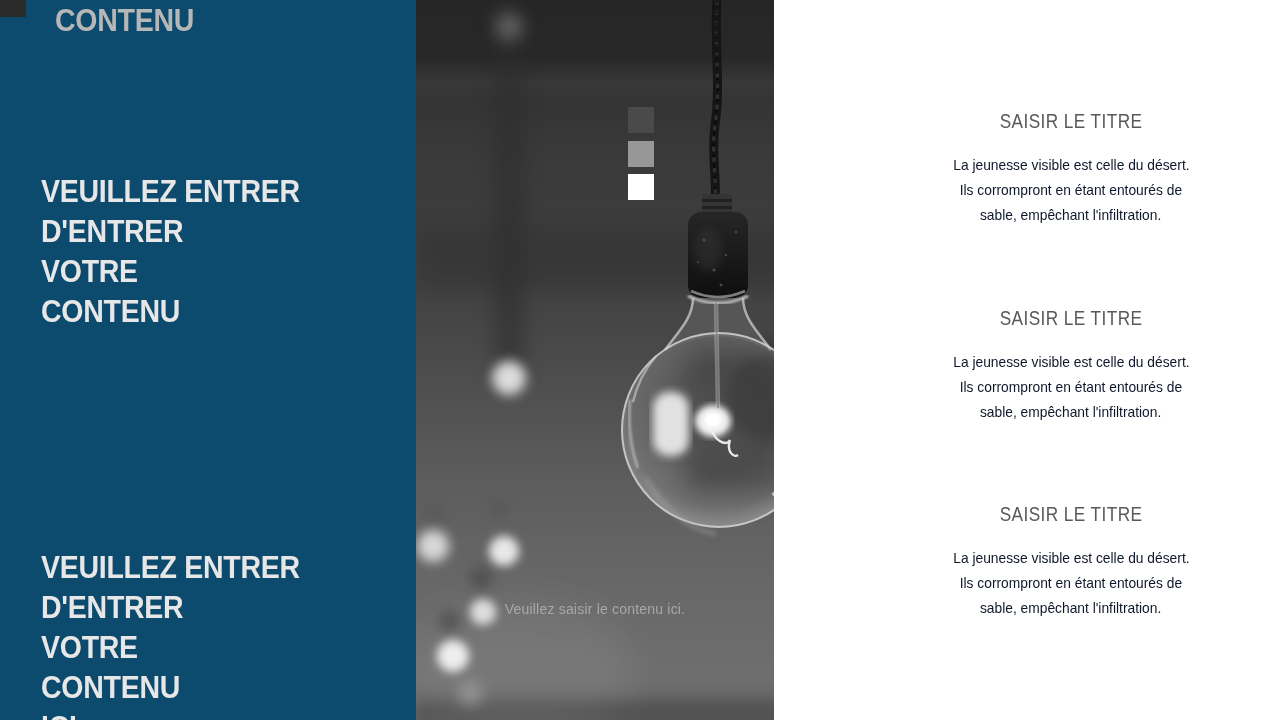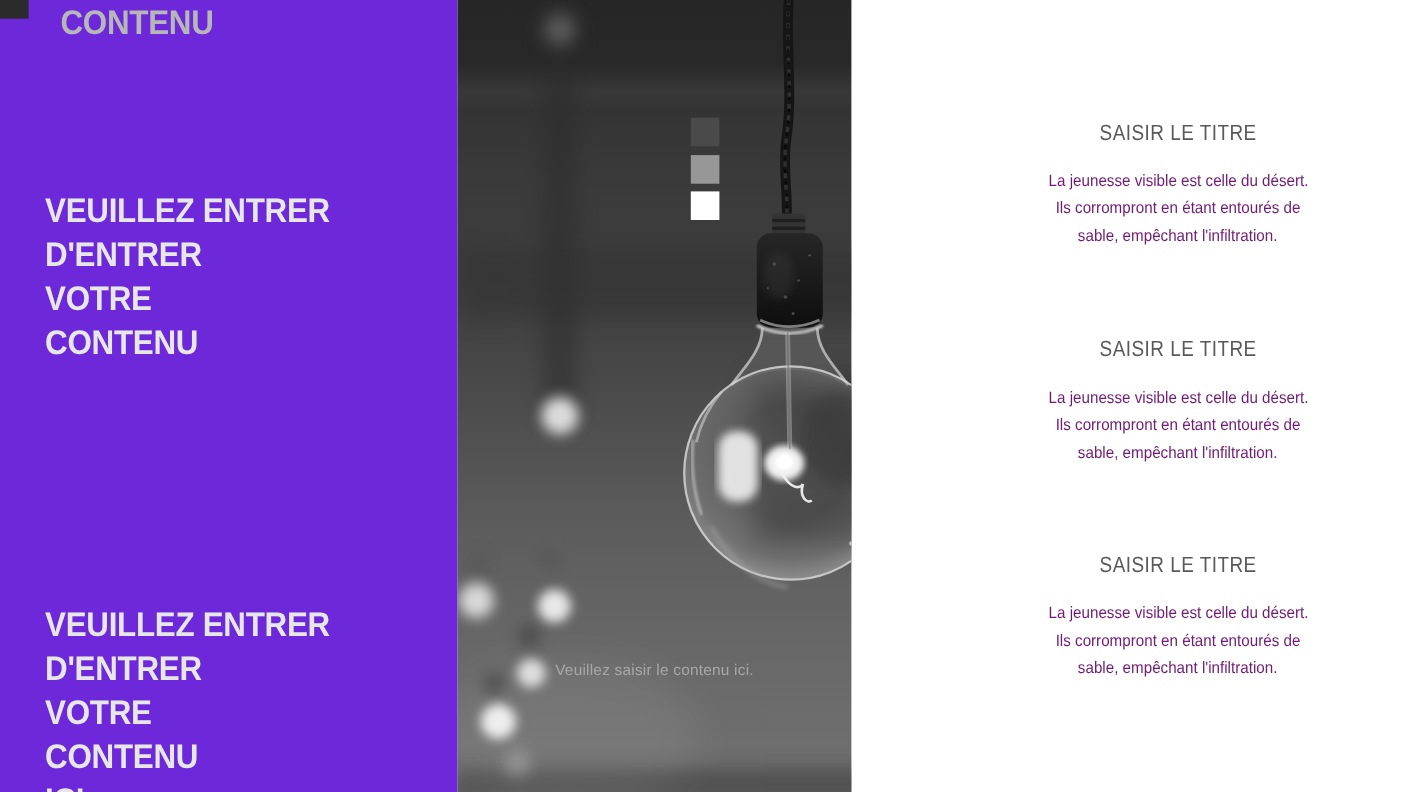--- a/index.html
+++ b/index.html
@@ -1,21 +1,21 @@
 <!DOCTYPE html>
 <html><head>
 <meta charset="utf-8">
 <style>
   html,body{margin:0;padding:0;background:#fff;}
   .slide{position:relative;width:1280px;height:720px;overflow:hidden;
          font-family:"Liberation Sans",sans-serif;background:#ffffff;}
 
   
   .left-panel{position:absolute;left:0;top:0;width:416px;height:720px;
-              background:#6d28d9;overflow:hidden;}
+              background:#0c4a6e;overflow:hidden;}
   .corner-notch{position:absolute;left:0;top:0;width:26px;height:17px;background:#2b2b2b;}
   .left-top-text{position:absolute;left:55px;top:1px;font-size:31px;font-weight:700;
                  line-height:40px;letter-spacing:-.3px;color:#b7b7b7;
                  transform:scaleX(.92);transform-origin:left top;white-space:nowrap;}
   .ph-block{position:absolute;left:41px;color:#e7e7e7;}
   .ph-block .ph-line{font-size:31px;font-weight:700;line-height:40px;letter-spacing:-.3px;
                      transform:scaleX(.92);transform-origin:left center;white-space:nowrap;}
   .ph-block-1{top:172px;}
   .ph-block-2{top:548px;}
 
@@ -57,21 +57,21 @@
 
   .photo-caption{position:absolute;left:0;right:0;top:601px;text-align:center;
                  font-size:14px;line-height:17px;color:#a8a8a8;letter-spacing:.2px;}
 
   
   .right-panel{position:absolute;left:862px;top:0;width:418px;height:720px;background:#ffffff;}
   .text-section{position:absolute;left:0;width:418px;text-align:center;}
   .sec-1{top:105px;} .sec-2{top:302px;} .sec-3{top:498px;}
   .sec-title{margin:0 0 15px 0;font-size:20px;font-weight:400;color:#595959;line-height:32px;}
   .sec-title span{display:inline-block;transform:scaleX(.86);transform-origin:center;white-space:nowrap;letter-spacing:.5px;}
-  .body-line{font-size:15px;line-height:25px;color:#701a75;}
+  .body-line{font-size:15px;line-height:25px;color:#0f172a;}
   .body-line span{display:inline-block;transform:scaleX(.92);transform-origin:center;white-space:nowrap;}
 </style>
 </head>
 <body>
 
 <div class="slide">
 
   <div class="left-panel">
     <div class="corner-notch"></div>
     <div class="left-top-text">CONTENU</div>

